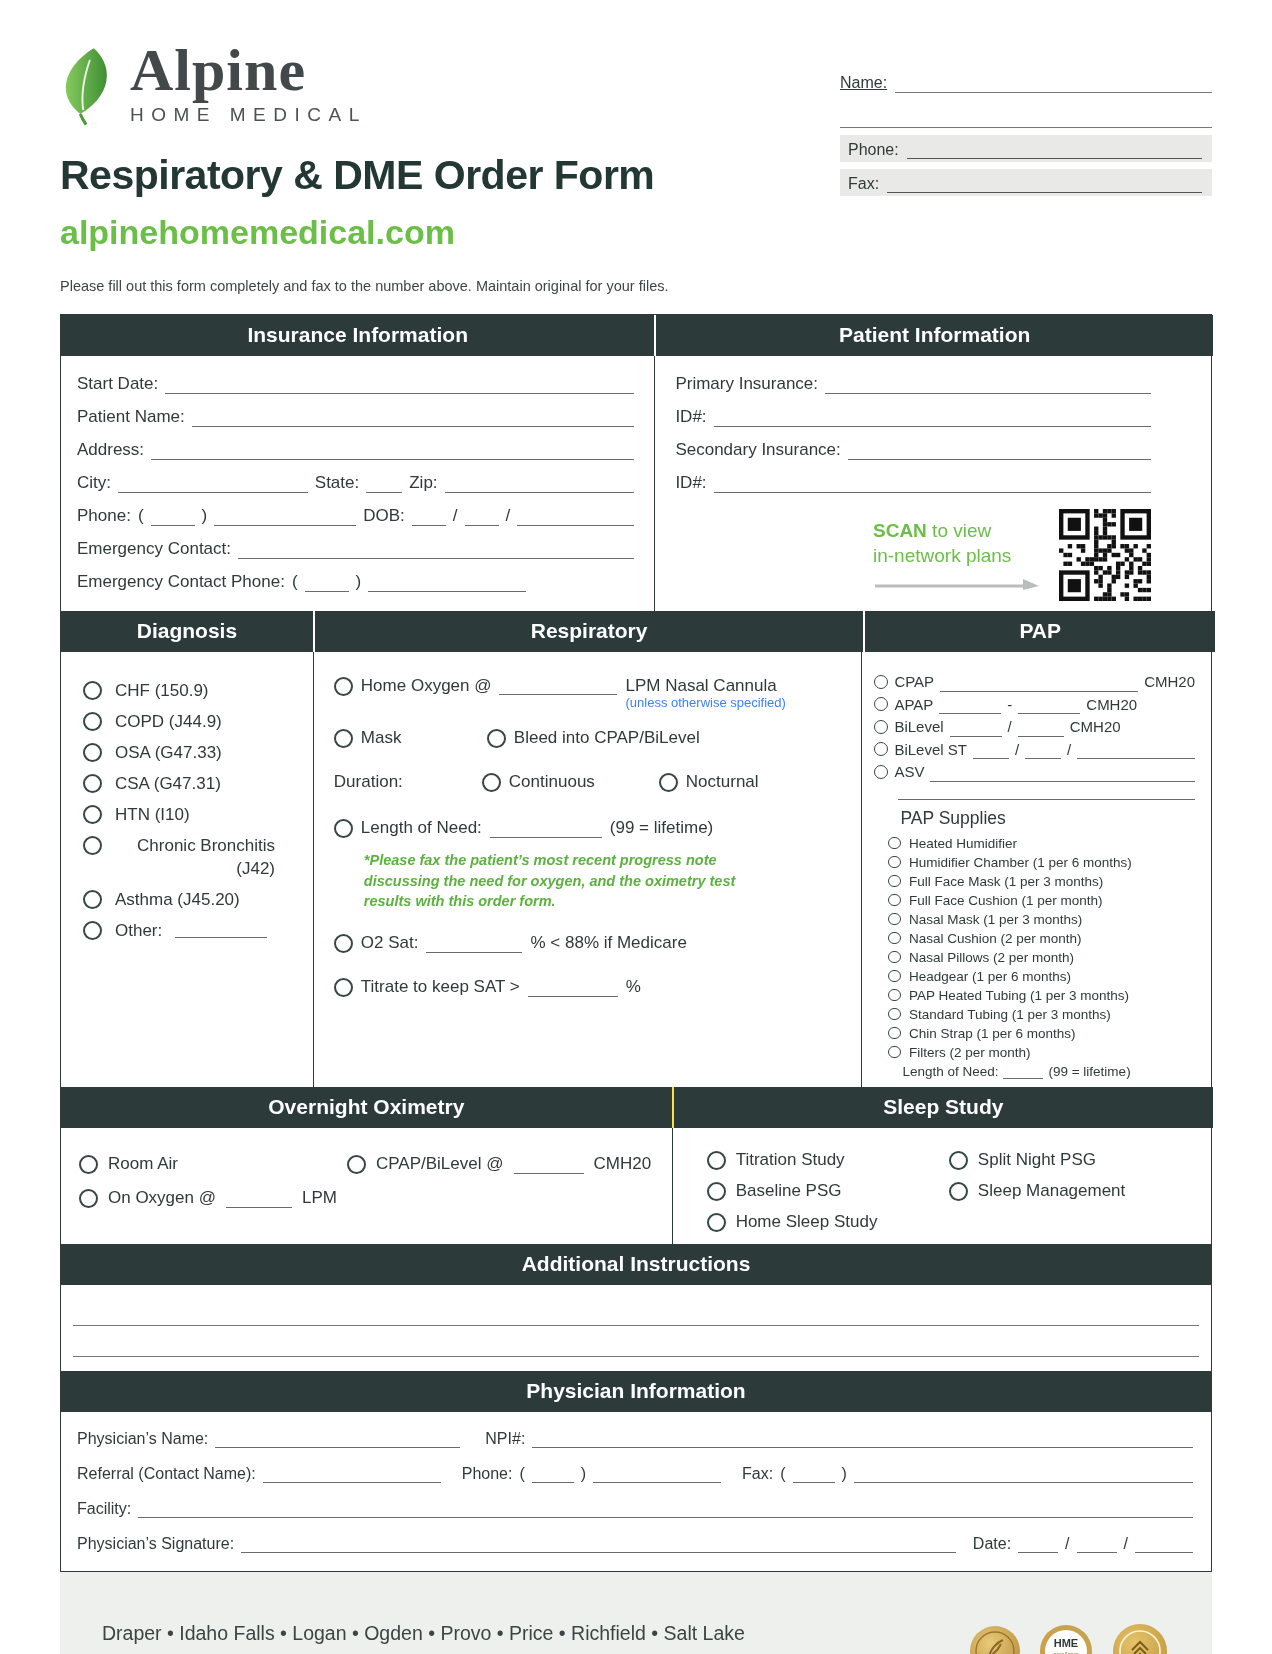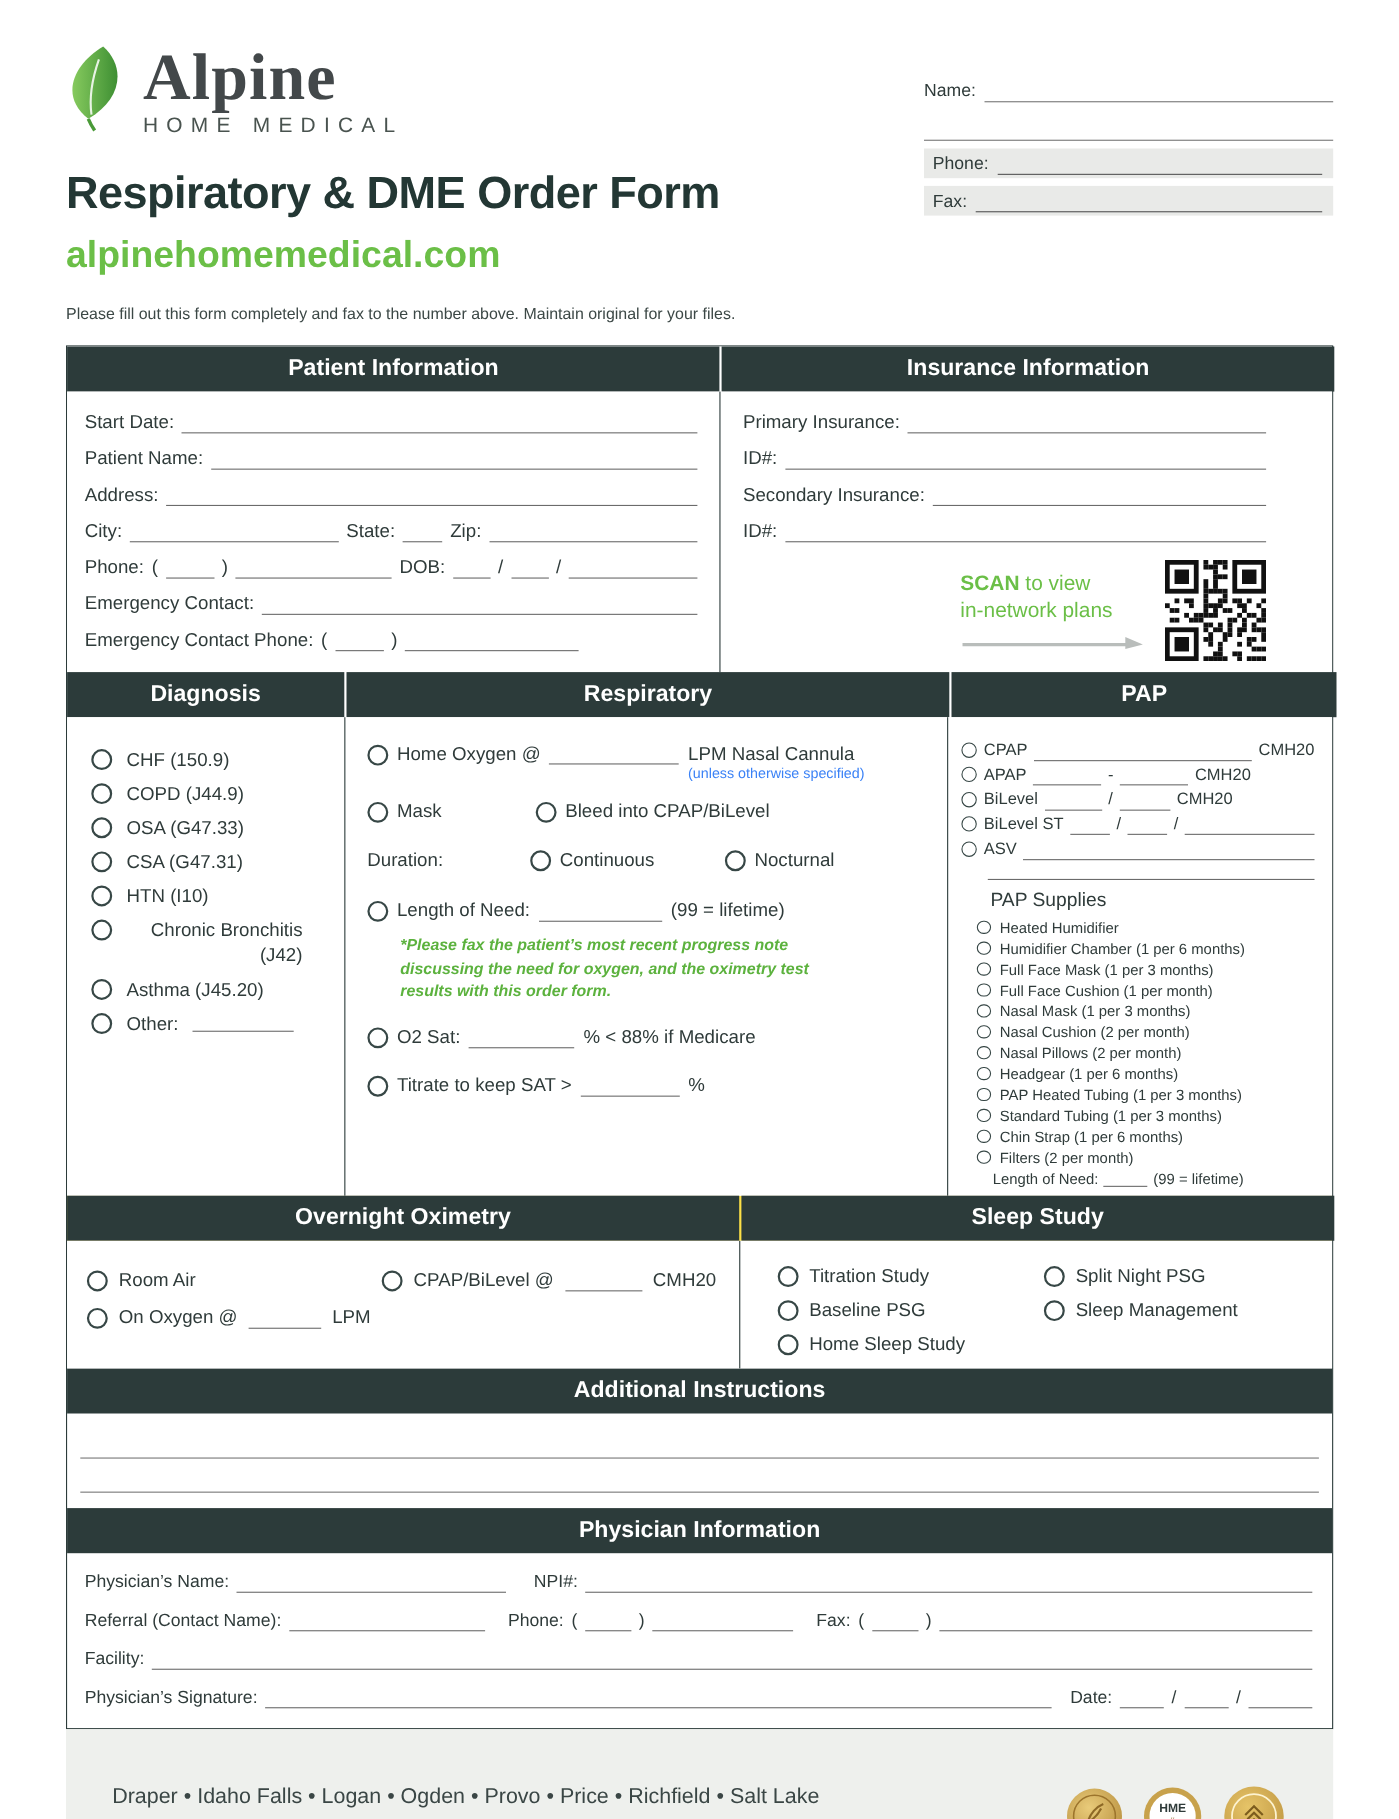--- a/index.html
+++ b/index.html
@@ -1,30 +1,30 @@
 <!DOCTYPE html>
 <html><head>
 <meta charset="utf-8">
 <style>
   html,body{margin:0;padding:0;background:#ffffff;}
   .page{width:1272px;height:1654px;margin:0 auto;position:relative;background:#fff;
         font-family:"Liberation Sans",sans-serif;color:#2f3b3a;overflow:hidden;}
 
   
   .top{display:flex;justify-content:space-between;padding:40px 60px 0 60px;}
-  .brand-row{display:flex;align-items:flex-start;gap:14px;}
+  .brand-row{display:flex;align-items:flex-end;gap:14px;}
   .brand-name{font-family:"Liberation Serif",serif;font-weight:700;font-size:60px;line-height:1;color:#43484a;letter-spacing:1px;}
   .brand-sub{font-size:19px;letter-spacing:7.5px;color:#49534f;margin-top:4px;font-weight:500;}
   .form-title{font-size:41px;font-weight:800;color:#233734;margin:26px 0 0 0;letter-spacing:-0.5px;}
   .website{font-size:34px;font-weight:700;color:#6bbf47;margin-top:14px;}
   .instruction{font-size:14.5px;color:#3c4846;margin-top:26px;}
 
   .contact-box{width:372px;margin-top:34px;font-size:16px;flex:none;}
   .c-row{display:flex;align-items:flex-end;gap:8px;}
-  .c-row .lbl{padding-bottom:1px;}
+  .c-row .lbl{padding-bottom:1px;text-decoration:underline;}
   .c-line{border-bottom:1.5px solid #777;flex:1 1 auto;height:18px;}
   .c-extra{border-bottom:1.5px solid #777;height:30px;margin-top:4px;}
   .c-shaded{background:#e9eae8;padding:5px 10px 3px 8px;margin-top:7px;display:flex;align-items:flex-end;gap:8px;}
   .c-shaded .c-line{border-color:#555;}
 
   
   .form-table{margin:20px 60px 0 60px;border:1.5px solid #2c3b3a;}
   .sec-bar{background:#2c3b3a;color:#fff;text-align:center;font-weight:700;font-size:21px;padding:8px 0 9px 0;}
   .split2{display:grid;grid-template-columns:51.6% 48.4%;column-gap:2px;background:#fff;}
   .split3{display:grid;grid-template-columns:21.9% 47.7% 30.4%;column-gap:2px;background:#fff;}
@@ -146,22 +146,22 @@
       <div class="c-shaded">
         <span class="lbl">Fax:</span>
         <span class="c-line"></span>
       </div>
     </div>
   </div>
 
   <div class="form-table">
 
     <div class="split2">
+      <div class="sec-bar">Insurance Information</div>
       <div class="sec-bar">Patient Information</div>
-      <div class="sec-bar">Insurance Information</div>
     </div>
     <div class="bsplit2">
       <div class="cell patient-cell">
         <div class="f-row">
           <span class="lbl">Start Date:</span>
           <span class="blank b-flex"></span>
         </div>
         <div class="f-row">
           <span class="lbl">Patient Name:</span>
           <span class="blank b-flex"></span>

